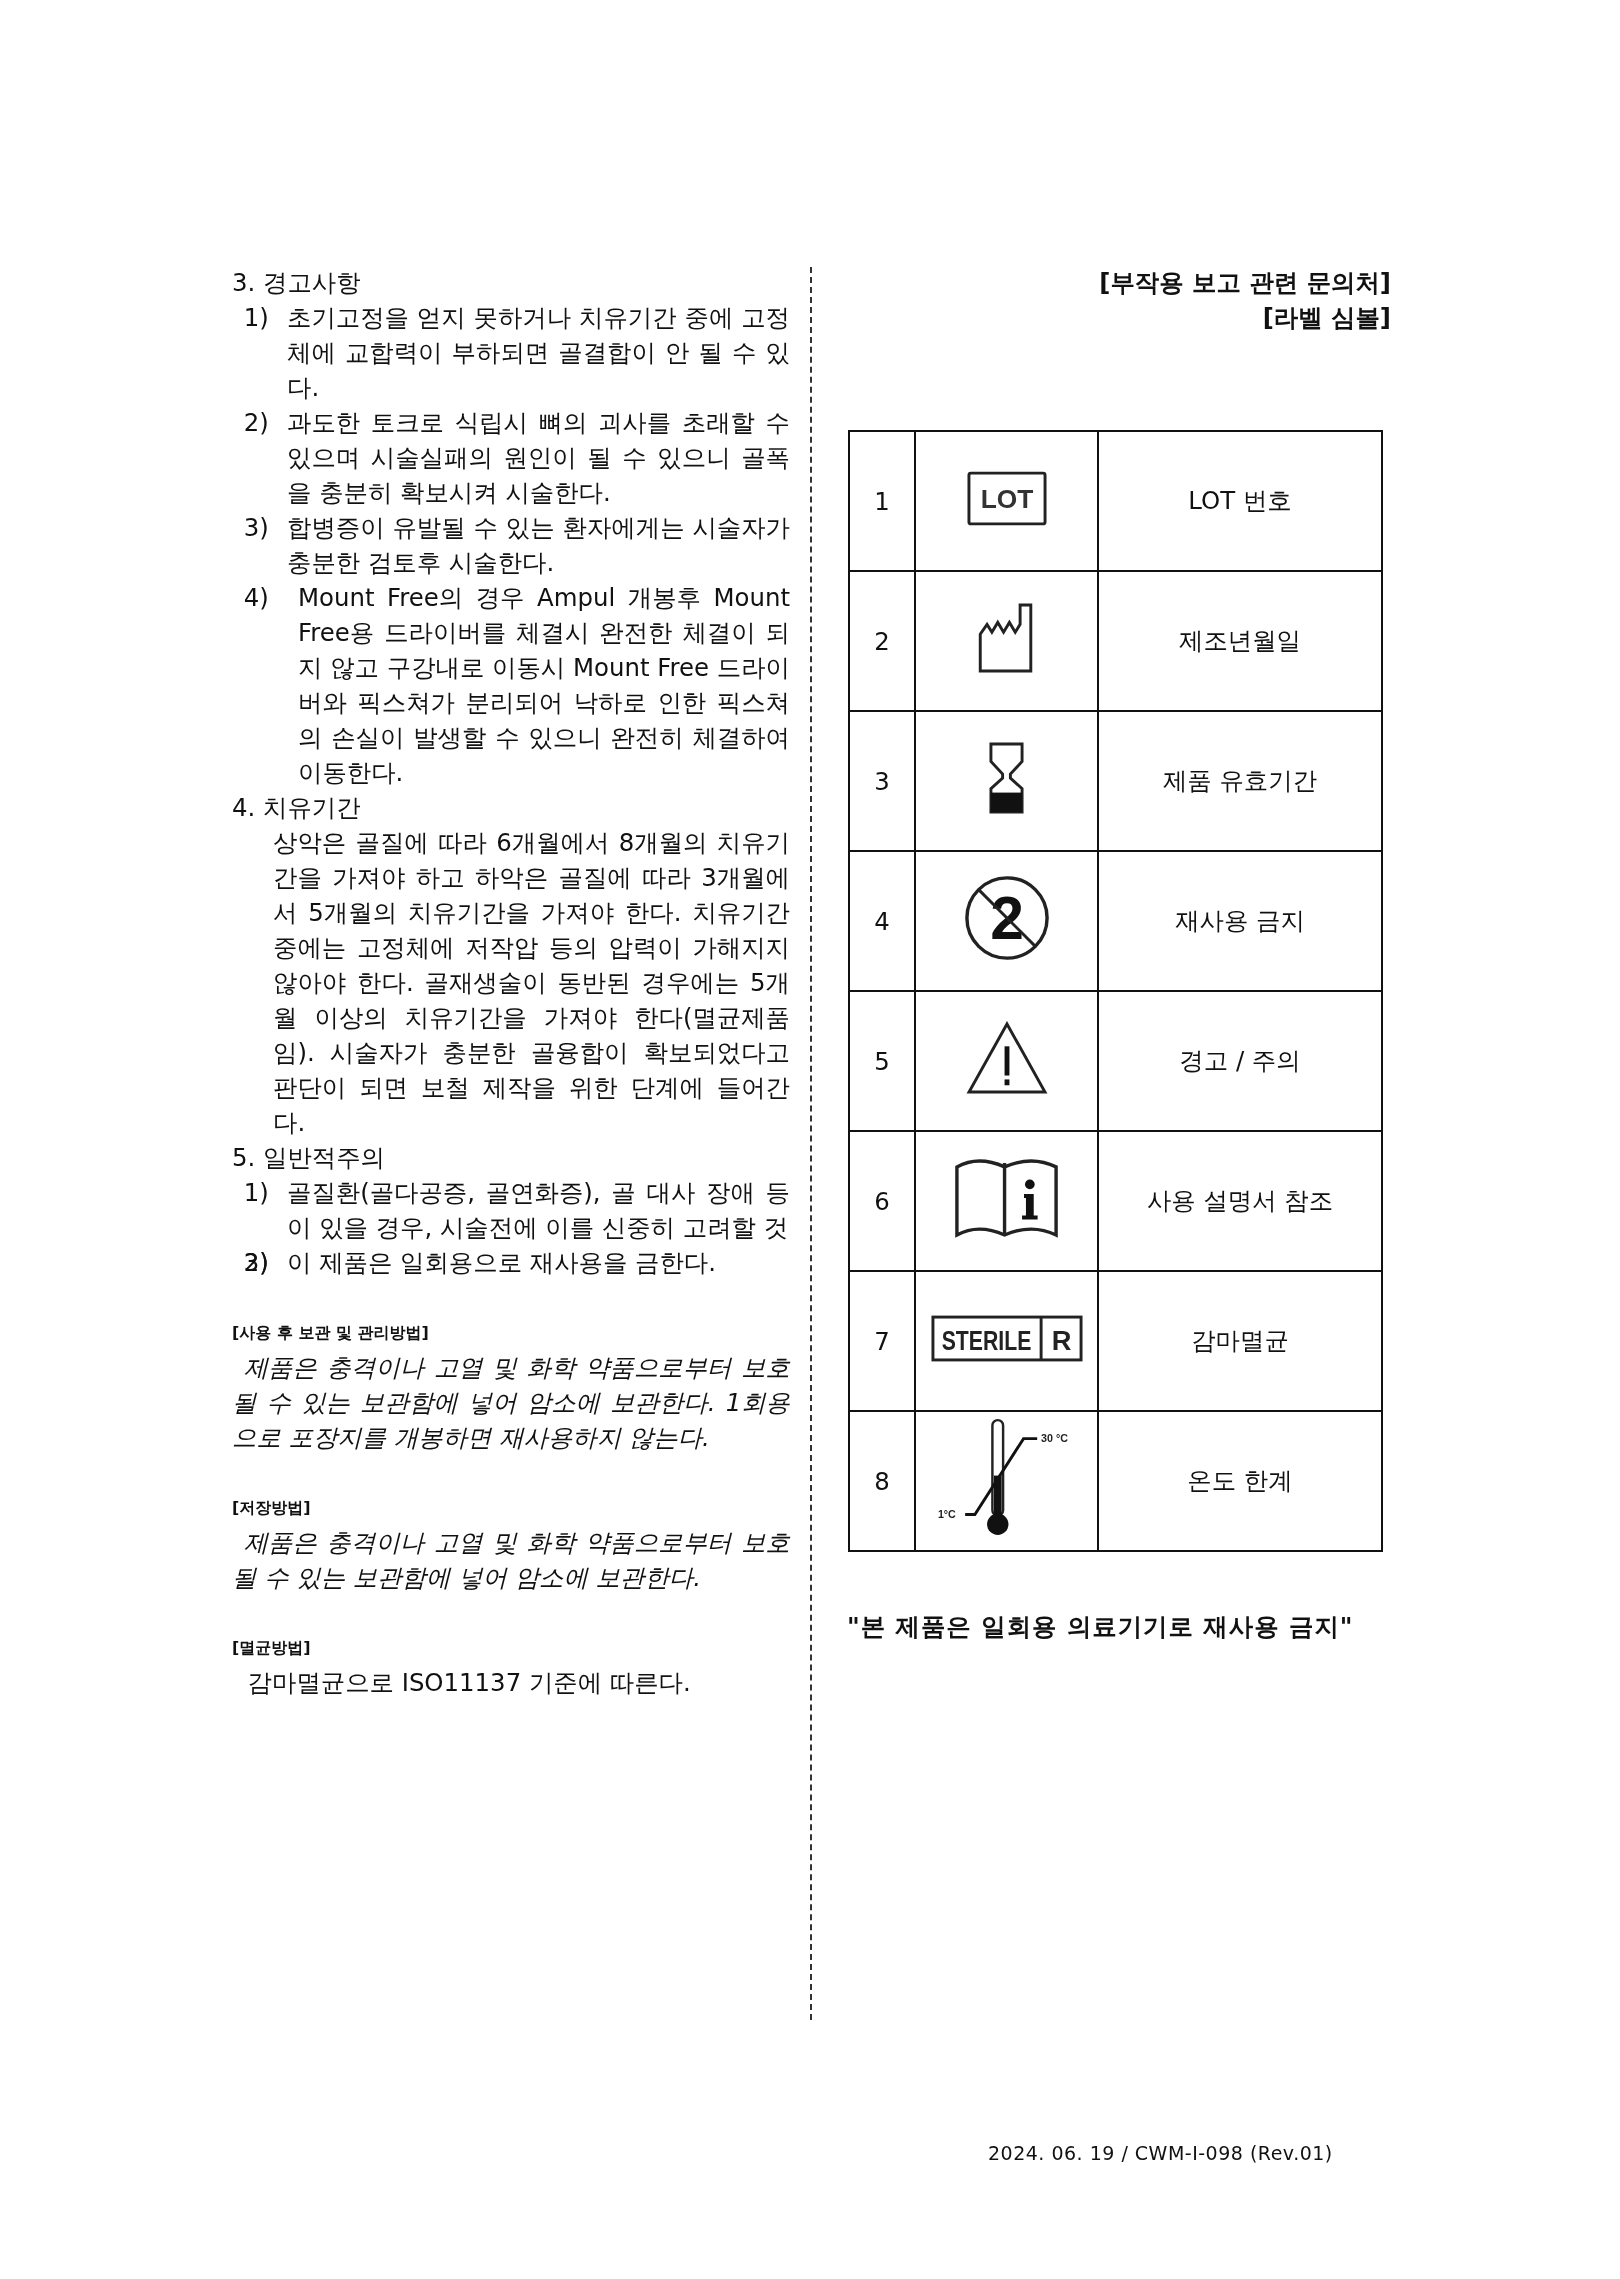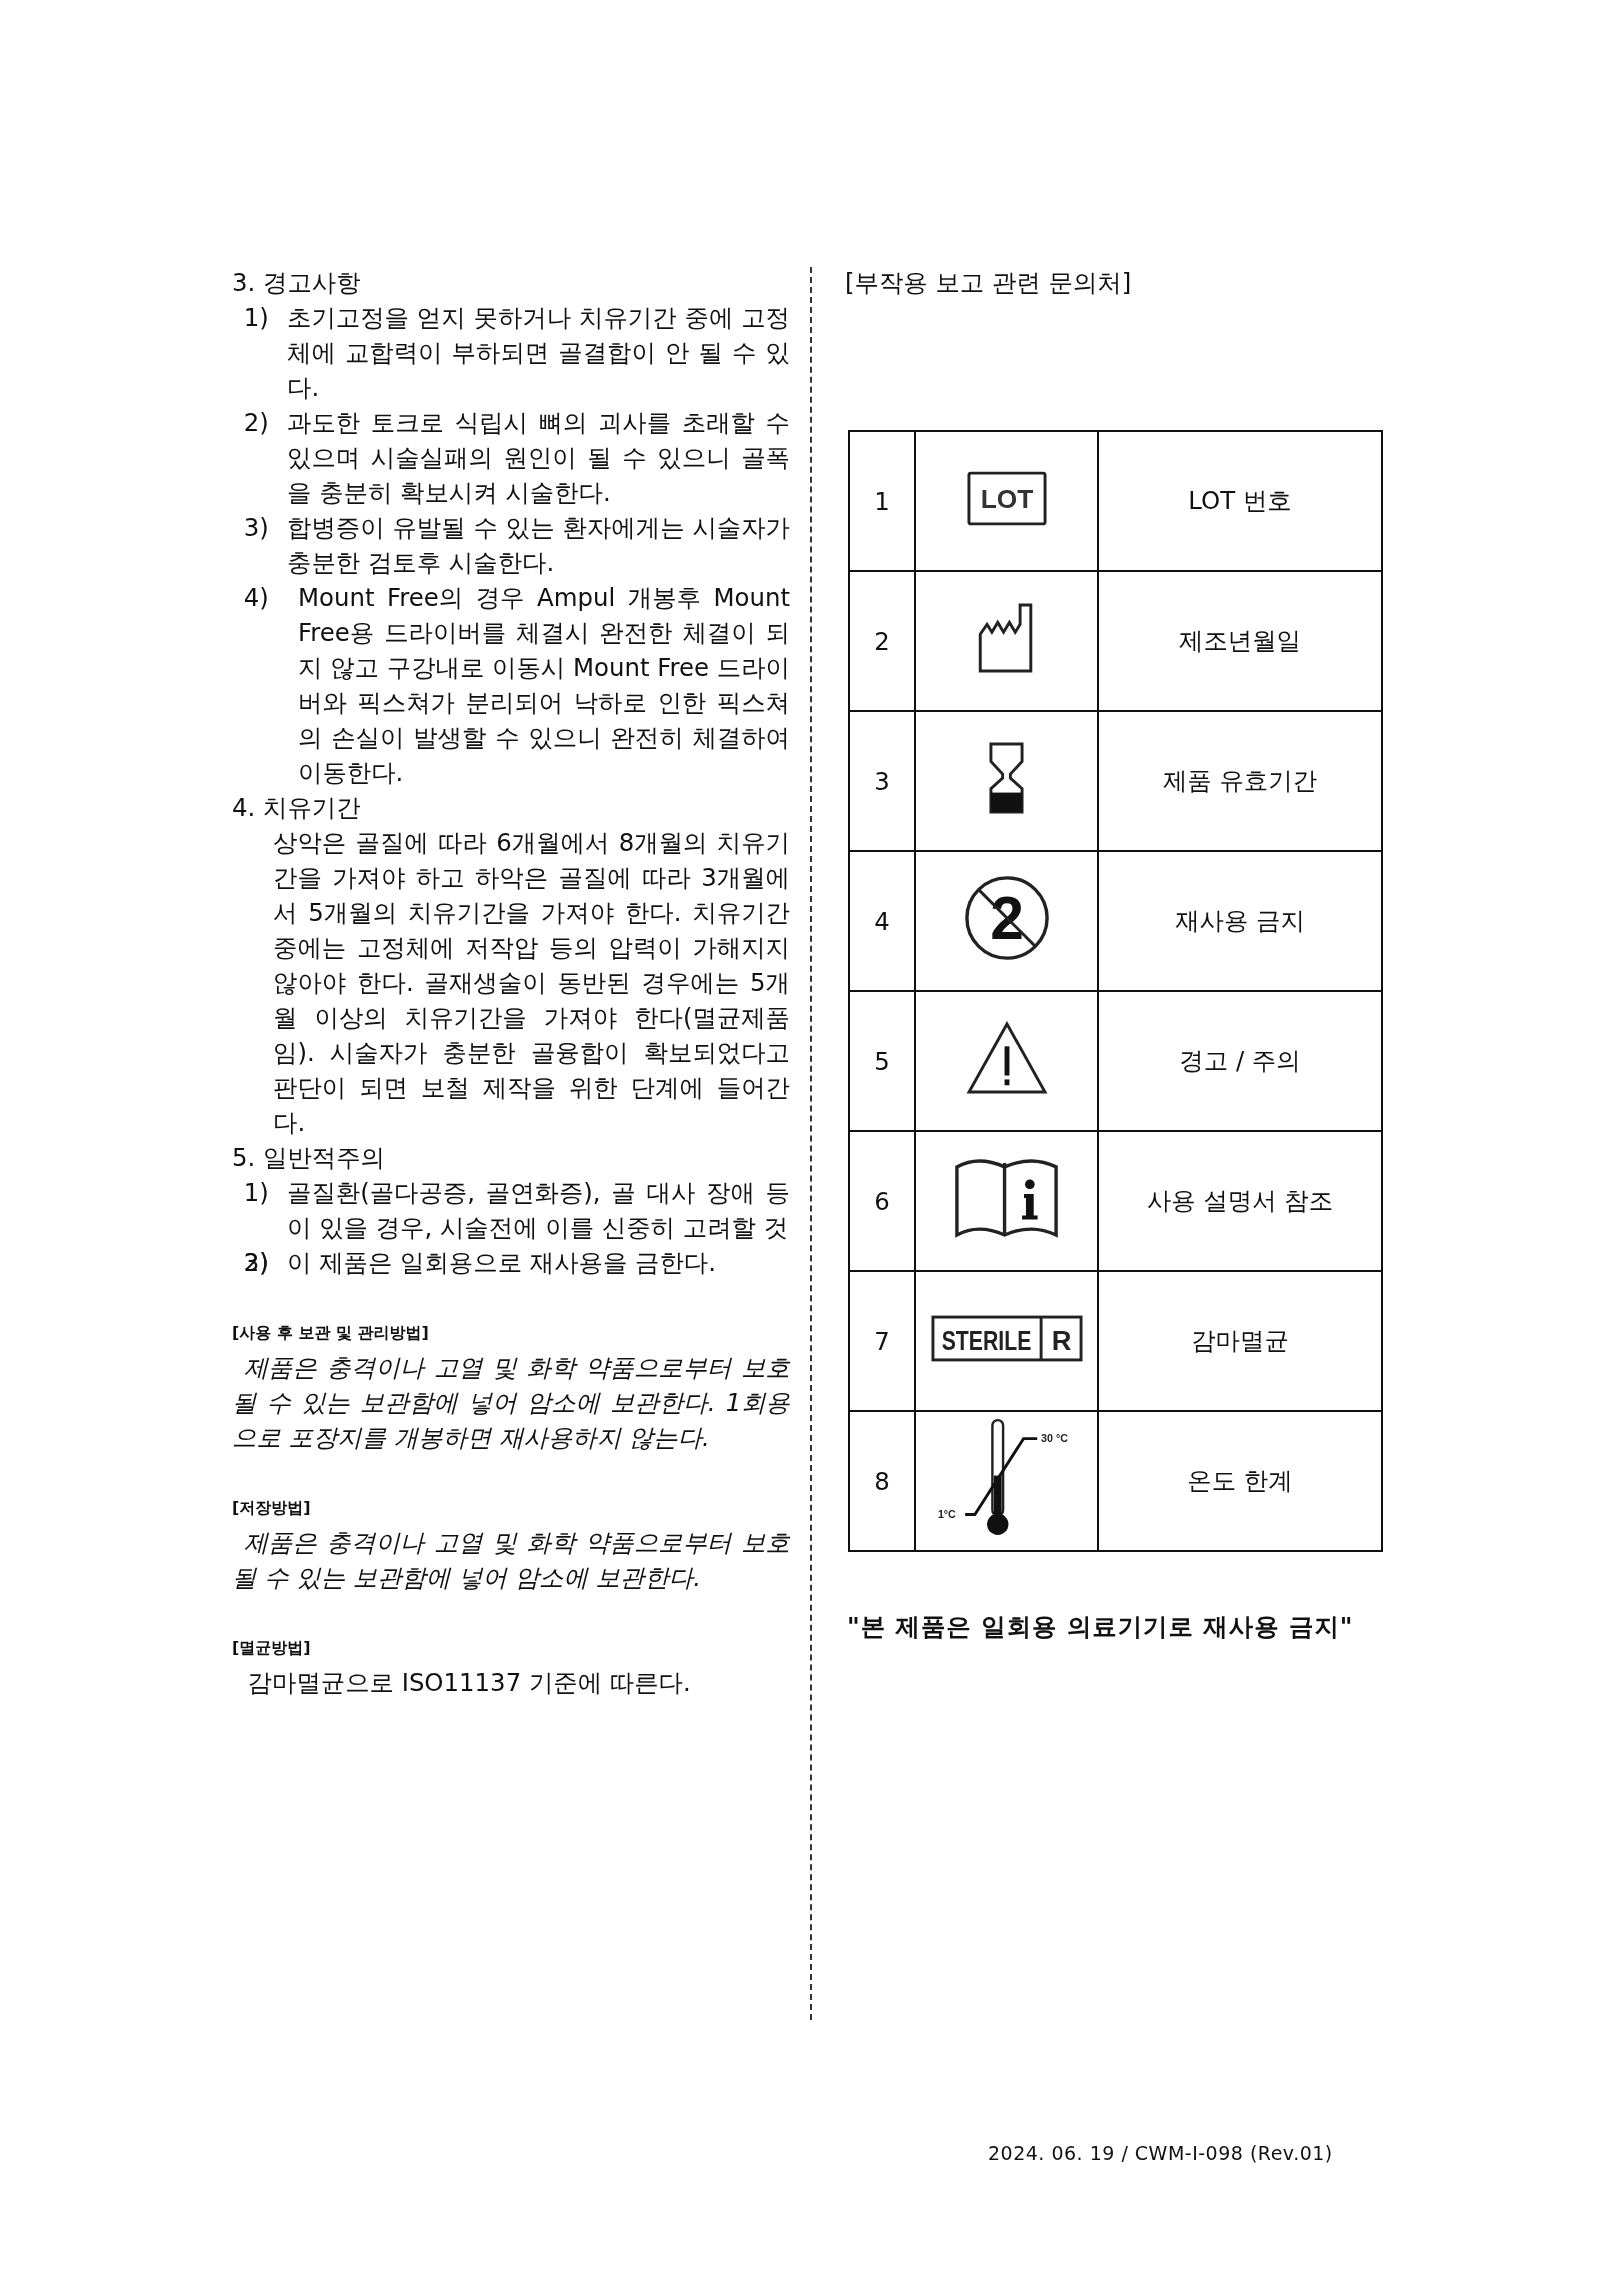--- a/index.html
+++ b/index.html
@@ -19,21 +19,21 @@
   .para { text-align: justify; text-align-last: left; }
   .para.first-indent { text-indent: 11.7px; font-style: italic; }
   .para.iso { padding-left: 15.6px; }
 
   
   .divider { position: absolute; left: 810px; top: 267px; height: 1753px; width: 0;
              border-left: 2px dashed #333; }
 
   
   .col-right { position: absolute; left: 845px; top: 265px; width: 546px; font-size: 24.4px; line-height: 35px; }
-  .col-right .rhead { font-weight: normal; }
+  .col-right .rhead { font-weight: bold; text-align: right; }
   .col-right .contact { margin-bottom: 35px; }
 
   table.symbols { position: absolute; left: 848px; top: 430px; width: 535px; border-collapse: collapse; }
   table.symbols td { border: 2px solid #111; height: 138px; padding: 0; text-align: center; vertical-align: middle; font-size: 24.4px; }
   td.c-no { width: 64px; }
   td.c-icon { width: 181px; }
   td.c-desc { }
   .icon-box { display: inline-block; }
 
   .note { position: absolute; left: 847px; top: 1611px; font-size: 24.4px; font-weight: bold; letter-spacing: 1px; }
@@ -87,20 +87,21 @@
     <div class="para first-indent">제품은 충격이나 고열 및 화학 약품으로부터 보호될 수 있는 보관함에 넣어 암소에 보관한다.</div>
 
     <div class="bold-head">[멸균방법]</div>
     <div class="para iso">감마멸균으로 ISO11137 기준에 따른다.</div>
   </div>
 
   <div class="divider"></div>
 
   <div class="col-right">
     <div class="rhead">[부작용 보고 관련 문의처]</div>
+    <div class="rhead">[라벨 심볼]</div>
   </div>
 
   <table class="symbols">
     <tbody>
         <tr>
       <td class="c-no">1</td>
       <td class="c-icon">
         <span class="icon-box">
           <svg width="80" height="55" viewBox="0 0 82 56" style="font-size:25px">
             <rect x="2" y="2" width="78" height="52" rx="2" fill="#fff" stroke="#222" stroke-width="3"></rect>

